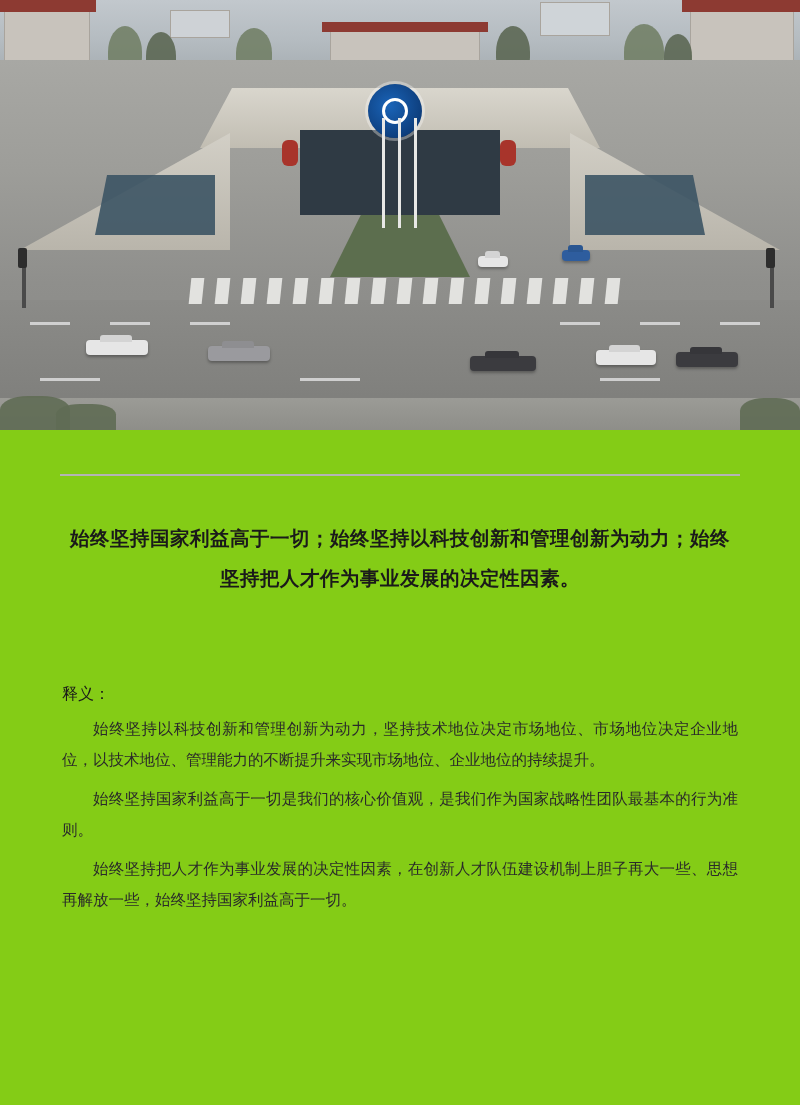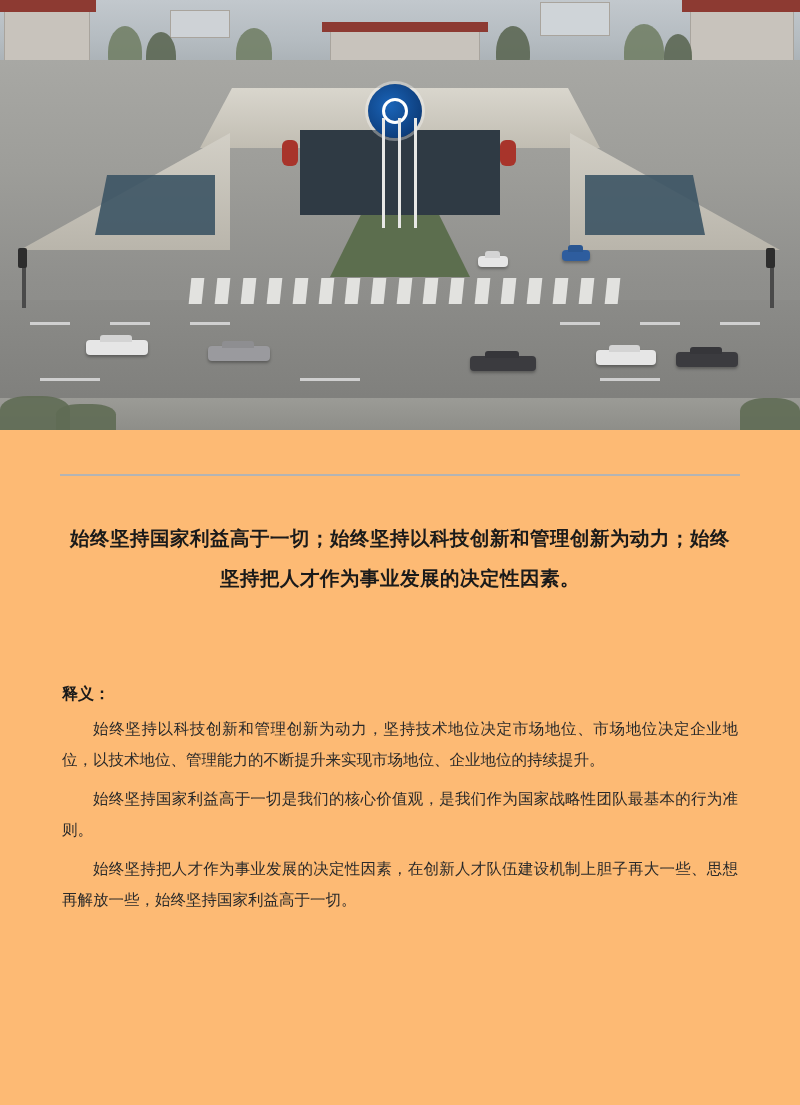--- a/index.html
+++ b/index.html
@@ -12,21 +12,21 @@
     background: #ffffff;
     font-family: "Liberation Sans", sans-serif;
     color: #231f20;
     overflow: hidden;
   }
 
   .page {
     position: relative;
     width: 800px;
     height: 1105px;
-    background: #fdba74;
+    background: #84cc16;
   }
 
   
   .hero {
     position: relative;
     width: 800px;
     height: 430px;
     overflow: hidden;
     background: #8d8d8d;
   }
@@ -228,21 +228,21 @@
     font-size: 19.5px;
     font-weight: bold;
     line-height: 40px;
     text-align: center;
     letter-spacing: .5px;
     color: #1a1a1a;
   }
   .section-label {
     margin: 86px 62px 0 62px;
     font-size: 16px;
-    font-weight: bold;
+    font-weight: normal;
     color: #1a1a1a;
   }
   .para {
     margin: 8px 62px 0 62px;
     font-size: 15.5px;
     line-height: 31px;
     text-indent: 2em;
     color: #2a2a2a;
     text-align: justify;
   }

